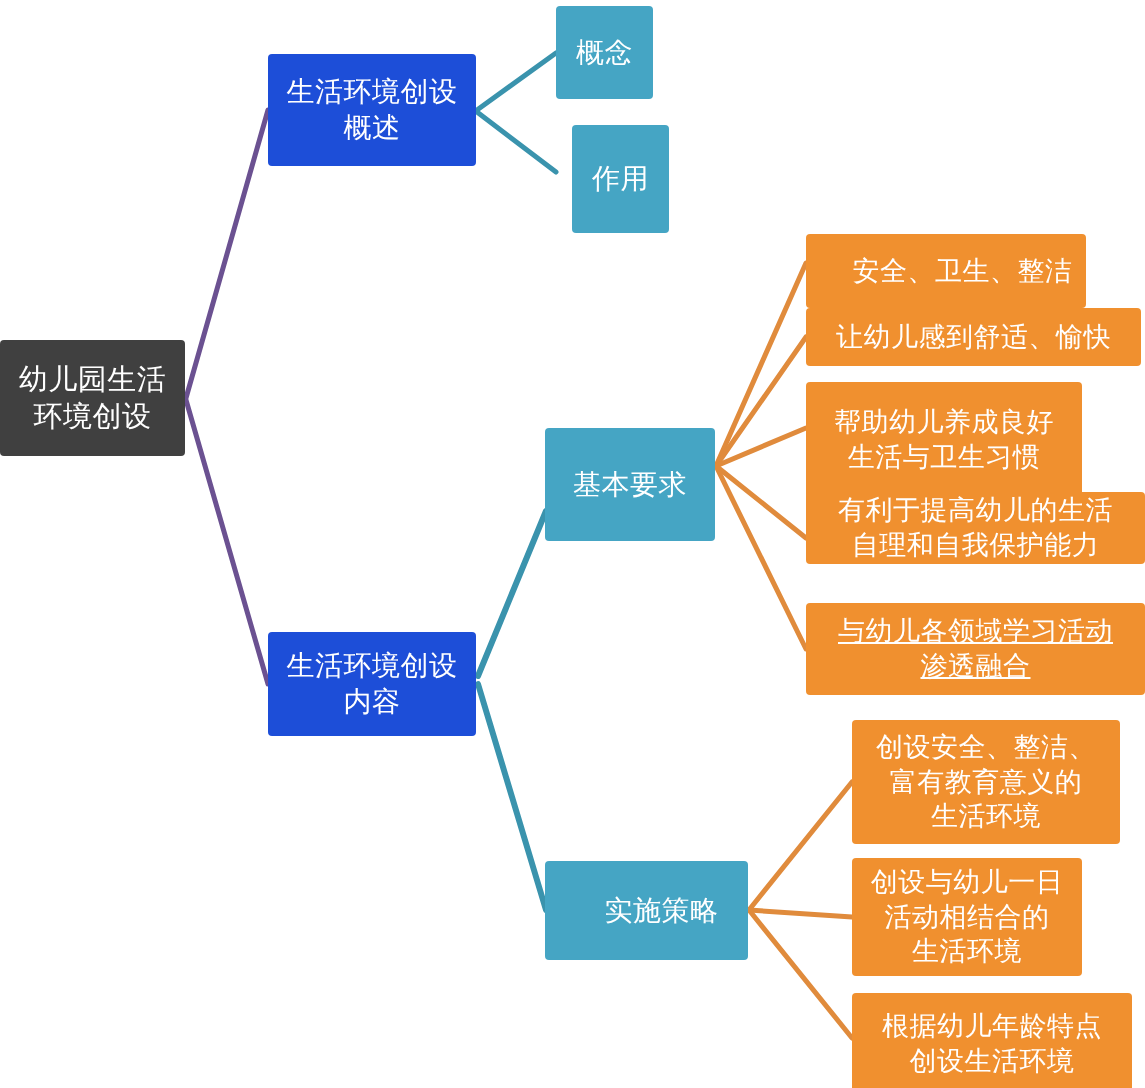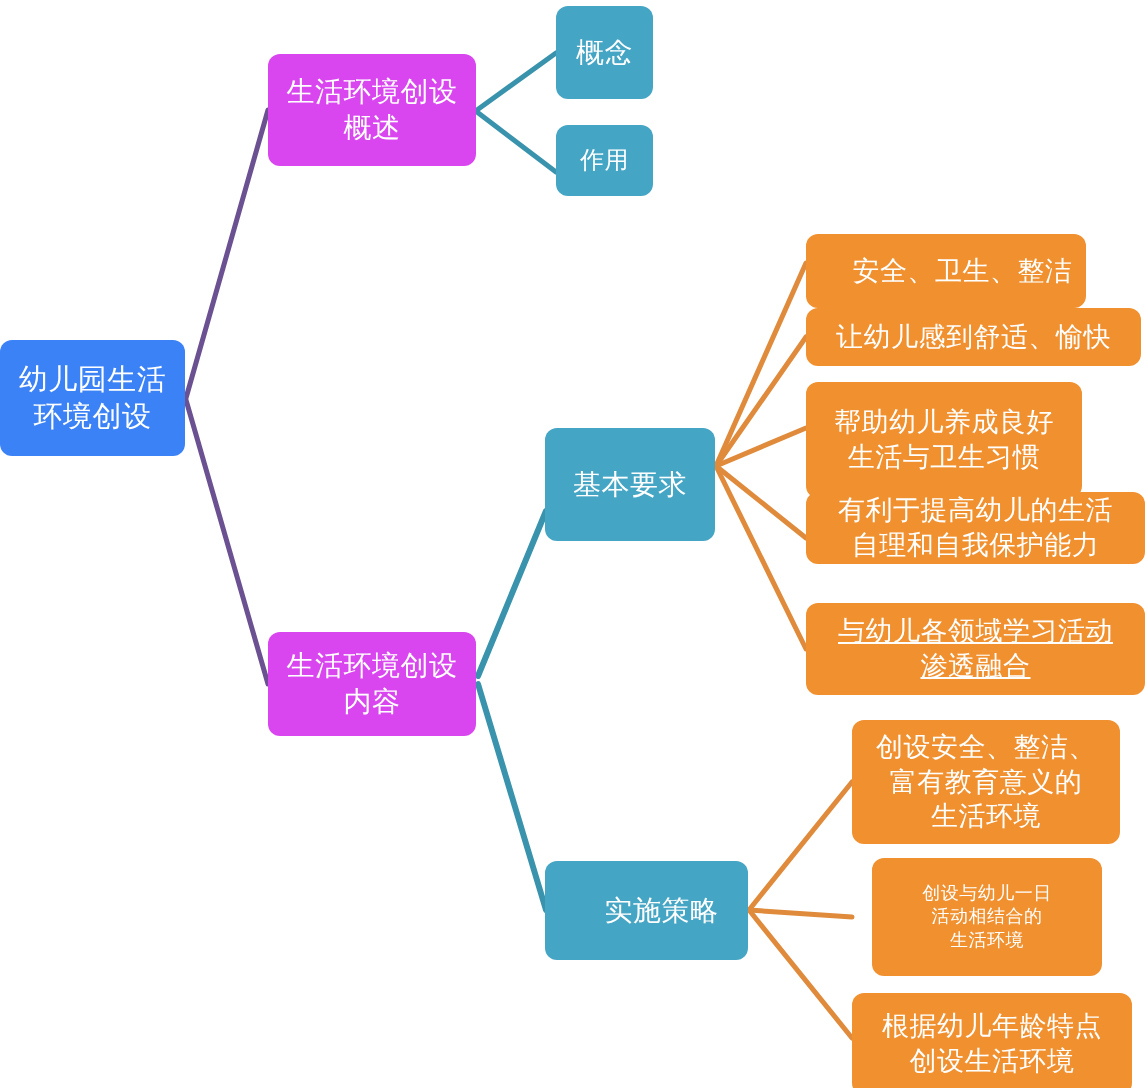--- a/index.html
+++ b/index.html
@@ -26,28 +26,28 @@
     pointer-events: none;
   }
   .node {
     position: absolute;
     box-sizing: border-box;
     display: flex;
     align-items: center;
     justify-content: center;
     text-align: center;
     color: #ffffff;
-    border-radius: 12px;
+    border-radius: 4px;
     line-height: 1.28;
     letter-spacing: 0.5px;
     white-space: pre-line;
     z-index: 2;
   }
-  .n-root   { background: #3b82f6; }
-  .n-purple { background: #d946ef; }
+  .n-root   { background: #404040; }
+  .n-purple { background: #1d4ed8; }
   .n-blue   { background: #45a5c4; }
   .n-orange { background: #f0902f; }
 </style>
 </head>
 <body>
 
 <div id="canvas">
   <svg id="edges" viewBox="0 0 1145 1088" xmlns="http://www.w3.org/2000/svg">
       <path d="M 186,398 L 268,110" stroke="#6b5191" stroke-width="5" stroke-linecap="round" fill="none"></path>
       <path d="M 186,400 L 268,684" stroke="#6b5191" stroke-width="5" stroke-linecap="round" fill="none"></path>
@@ -63,35 +63,35 @@
       <path d="M 749,910 L 852,782" stroke="#e08b3c" stroke-width="5" stroke-linecap="round" fill="none"></path>
       <path d="M 749,910 L 852,917" stroke="#e08b3c" stroke-width="5" stroke-linecap="round" fill="none"></path>
       <path d="M 749,910 L 852,1038" stroke="#e08b3c" stroke-width="5" stroke-linecap="round" fill="none"></path>
     </svg>
   <div id="nodes-layer">
       <div class="node n-root" style="left: 0px; top: 340px; width: 185px; height: 116px; font-size: 29px;">幼儿园生活
 环境创设</div>
       <div class="node n-purple" style="left: 268px; top: 54px; width: 208px; height: 112px; font-size: 28px;">生活环境创设
 概述</div>
       <div class="node n-blue" style="left: 556px; top: 6px; width: 97px; height: 93px; font-size: 28px;">概念</div>
-      <div class="node n-blue" style="left: 556px; top: 125px; width: 97px; height: 71px; font-size: 24px;">作用</div>
+      <div class="node n-blue" style="left: 572px; top: 125px; width: 97px; height: 108px; font-size: 28px;">作用</div>
       <div class="node n-purple" style="left: 268px; top: 632px; width: 208px; height: 104px; font-size: 28px;">生活环境创设
 内容</div>
       <div class="node n-blue" style="left: 545px; top: 419px; width: 170px; height: 113px; font-size: 28px; margin-top: 9px;">基本要求</div>
       <div class="node n-blue" style="left: 545px; top: 861px; width: 203px; height: 99px; font-size: 28px; padding-left: 30px;">实施策略</div>
       <div class="node n-orange" style="left: 806px; top: 234px; width: 280px; height: 74px; font-size: 27px; padding-left: 33px;">安全、卫生、整洁</div>
       <div class="node n-orange" style="left: 806px; top: 308px; width: 335px; height: 58px; font-size: 27px;">让幼儿感到舒适、愉快</div>
       <div class="node n-orange" style="left: 806px; top: 382px; width: 276px; height: 116px; font-size: 27px;">帮助幼儿养成良好
 生活与卫生习惯</div>
       <div class="node n-orange" style="left: 806px; top: 492px; width: 339px; height: 72px; font-size: 27px;">有利于提高幼儿的生活
 自理和自我保护能力</div>
       <div class="node n-orange" style="left: 806px; top: 603px; width: 339px; height: 92px; font-size: 27px; text-decoration: underline;">与幼儿各领域学习活动
 渗透融合</div>
       <div class="node n-orange" style="left: 852px; top: 720px; width: 268px; height: 124px; font-size: 27px;">创设安全、整洁、
 富有教育意义的
 生活环境</div>
-      <div class="node n-orange" style="left: 852px; top: 858px; width: 230px; height: 118px; font-size: 18px; margin-left: 20px;">创设与幼儿一日
+      <div class="node n-orange" style="left: 852px; top: 858px; width: 230px; height: 118px; font-size: 27px;">创设与幼儿一日
 活动相结合的
 生活环境</div>
       <div class="node n-orange" style="left: 852px; top: 993px; width: 280px; height: 102px; font-size: 27px;">根据幼儿年龄特点
 创设生活环境</div>
     </div>
 </div>
 
 </body></html>

